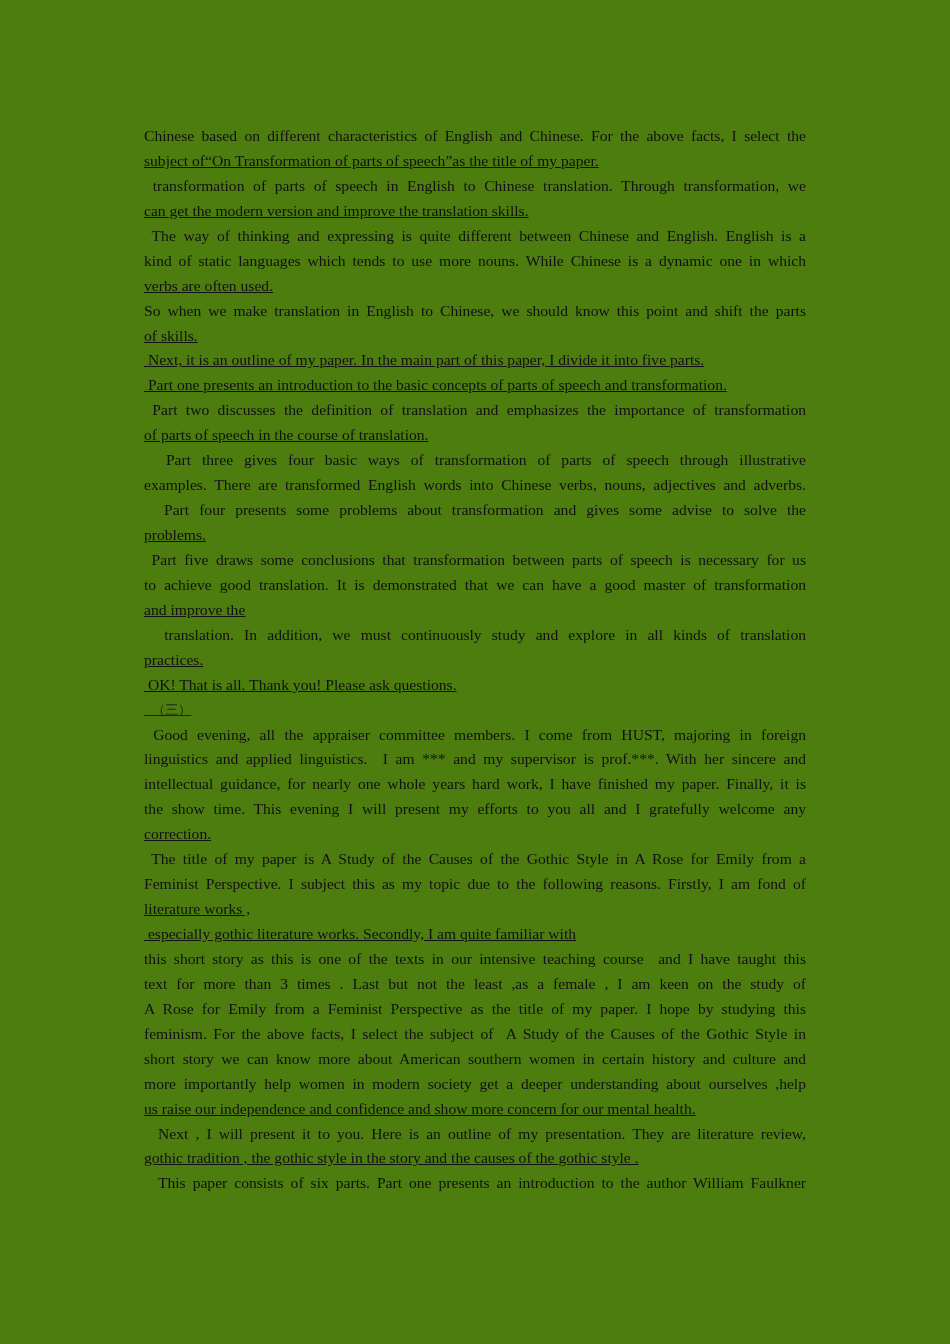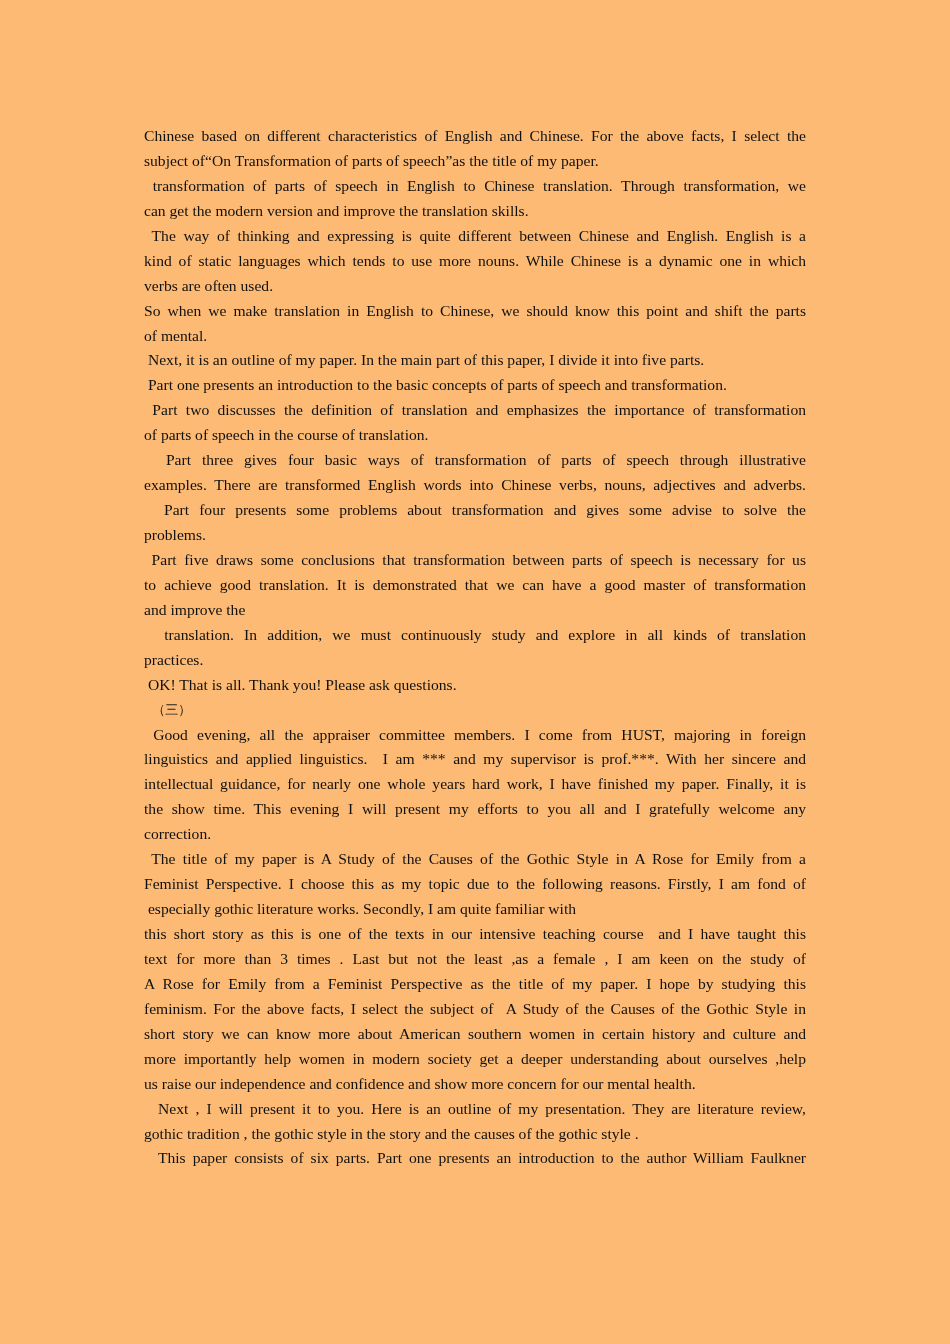--- a/index.html
+++ b/index.html
@@ -12,21 +12,21 @@
       height: 1344px;
       position: relative;
       overflow: hidden;
     }
     .page {
       position: absolute;
       left: 0;
       top: 0;
       width: 950px;
       height: 1344px;
-      background: #fdba74;
+      background: #4d7c0f;
     }
     .content {
       position: absolute;
       left: 144px;
       top: 124px;
       width: 662px;
       font-family: "Liberation Serif", serif;
       font-size: 15.6px;
       color: #111111;
     }
@@ -37,41 +37,42 @@
       white-space: pre;
       overflow: visible;
     }
     .line.j {
       text-align: justify;
       text-align-last: justify;
       white-space: pre-wrap;
     }
     .line.l {
       text-align: left;
+      text-decoration: underline;
     }
     .line.cjk {
       font-family: "DejaVu Sans", sans-serif;
       font-size: 13px;
       color: #222222;
     }
   </style>
 </head>
 <body>
 
 <div class="page">
   <div class="content" id="content">
       <div class="line j">Chinese based on different characteristics of English and Chinese. For the above facts, I select the</div>
       <div class="line l">subject of“On Transformation of parts of speech”as the title of my paper.</div>
       <div class="line j"> transformation of parts of speech in English to Chinese translation. Through transformation, we</div>
       <div class="line l">can get the modern version and improve the translation skills.</div>
       <div class="line j"> The way of thinking and expressing is quite different between Chinese and English. English is a</div>
       <div class="line j">kind of static languages which tends to use more nouns. While Chinese is a dynamic one in which</div>
       <div class="line l">verbs are often used.</div>
       <div class="line j">So when we make translation in English to Chinese, we should know this point and shift the parts</div>
-      <div class="line l">of mental.</div>
+      <div class="line l">of skills.</div>
       <div class="line l"> Next, it is an outline of my paper. In the main part of this paper, I divide it into five parts.</div>
       <div class="line l"> Part one presents an introduction to the basic concepts of parts of speech and transformation.</div>
       <div class="line j"> Part two discusses the definition of translation and emphasizes the importance of transformation</div>
       <div class="line l">of parts of speech in the course of translation.</div>
       <div class="line j">  Part three gives four basic ways of transformation of parts of speech through illustrative</div>
       <div class="line j">examples. There are transformed English words into Chinese verbs, nouns, adjectives and adverbs.</div>
       <div class="line j">  Part four presents some problems about transformation and gives some advise to solve the</div>
       <div class="line l">problems.</div>
       <div class="line j"> Part five draws some conclusions that transformation between parts of speech is necessary for us</div>
       <div class="line j">to achieve good translation. It is demonstrated that we can have a good master of transformation</div>
@@ -79,21 +80,22 @@
       <div class="line j">  translation. In addition, we must continuously study and explore in all kinds of translation</div>
       <div class="line l">practices.</div>
       <div class="line l"> OK! That is all. Thank you! Please ask questions.</div>
       <div class="line l cjk">  （三）</div>
       <div class="line j"> Good evening, all the appraiser committee members. I come from HUST, majoring in foreign</div>
       <div class="line j">linguistics and applied linguistics.  I am *** and my supervisor is prof.***. With her sincere and</div>
       <div class="line j">intellectual guidance, for nearly one whole years hard work, I have finished my paper. Finally, it is</div>
       <div class="line j">the show time. This evening I will present my efforts to you all and I gratefully welcome any</div>
       <div class="line l">correction.</div>
       <div class="line j"> The title of my paper is A Study of the Causes of the Gothic Style in A Rose for Emily from a</div>
-      <div class="line j">Feminist Perspective. I choose this as my topic due to the following reasons. Firstly, I am fond of</div>
+      <div class="line j">Feminist Perspective. I subject this as my topic due to the following reasons. Firstly, I am fond of</div>
+      <div class="line l">literature works ,</div>
       <div class="line l"> especially gothic literature works. Secondly, I am quite familiar with</div>
       <div class="line j">this short story as this is one of the texts in our intensive teaching course  and I have taught this</div>
       <div class="line j">text for more than 3 times . Last but not the least ,as a female , I am keen on the study of</div>
       <div class="line j">A Rose for Emily from a Feminist Perspective as the title of my paper. I hope by studying this</div>
       <div class="line j">feminism. For the above facts, I select the subject of  A Study of the Causes of the Gothic Style in</div>
       <div class="line j">short story we can know more about American southern women in certain history and culture and</div>
       <div class="line j">more importantly help women in modern society get a deeper understanding about ourselves ,help</div>
       <div class="line l">us raise our independence and confidence and show more concern for our mental health.</div>
       <div class="line j">  Next , I will present it to you. Here is an outline of my presentation. They are literature review,</div>
       <div class="line l">gothic tradition , the gothic style in the story and the causes of the gothic style .</div>

